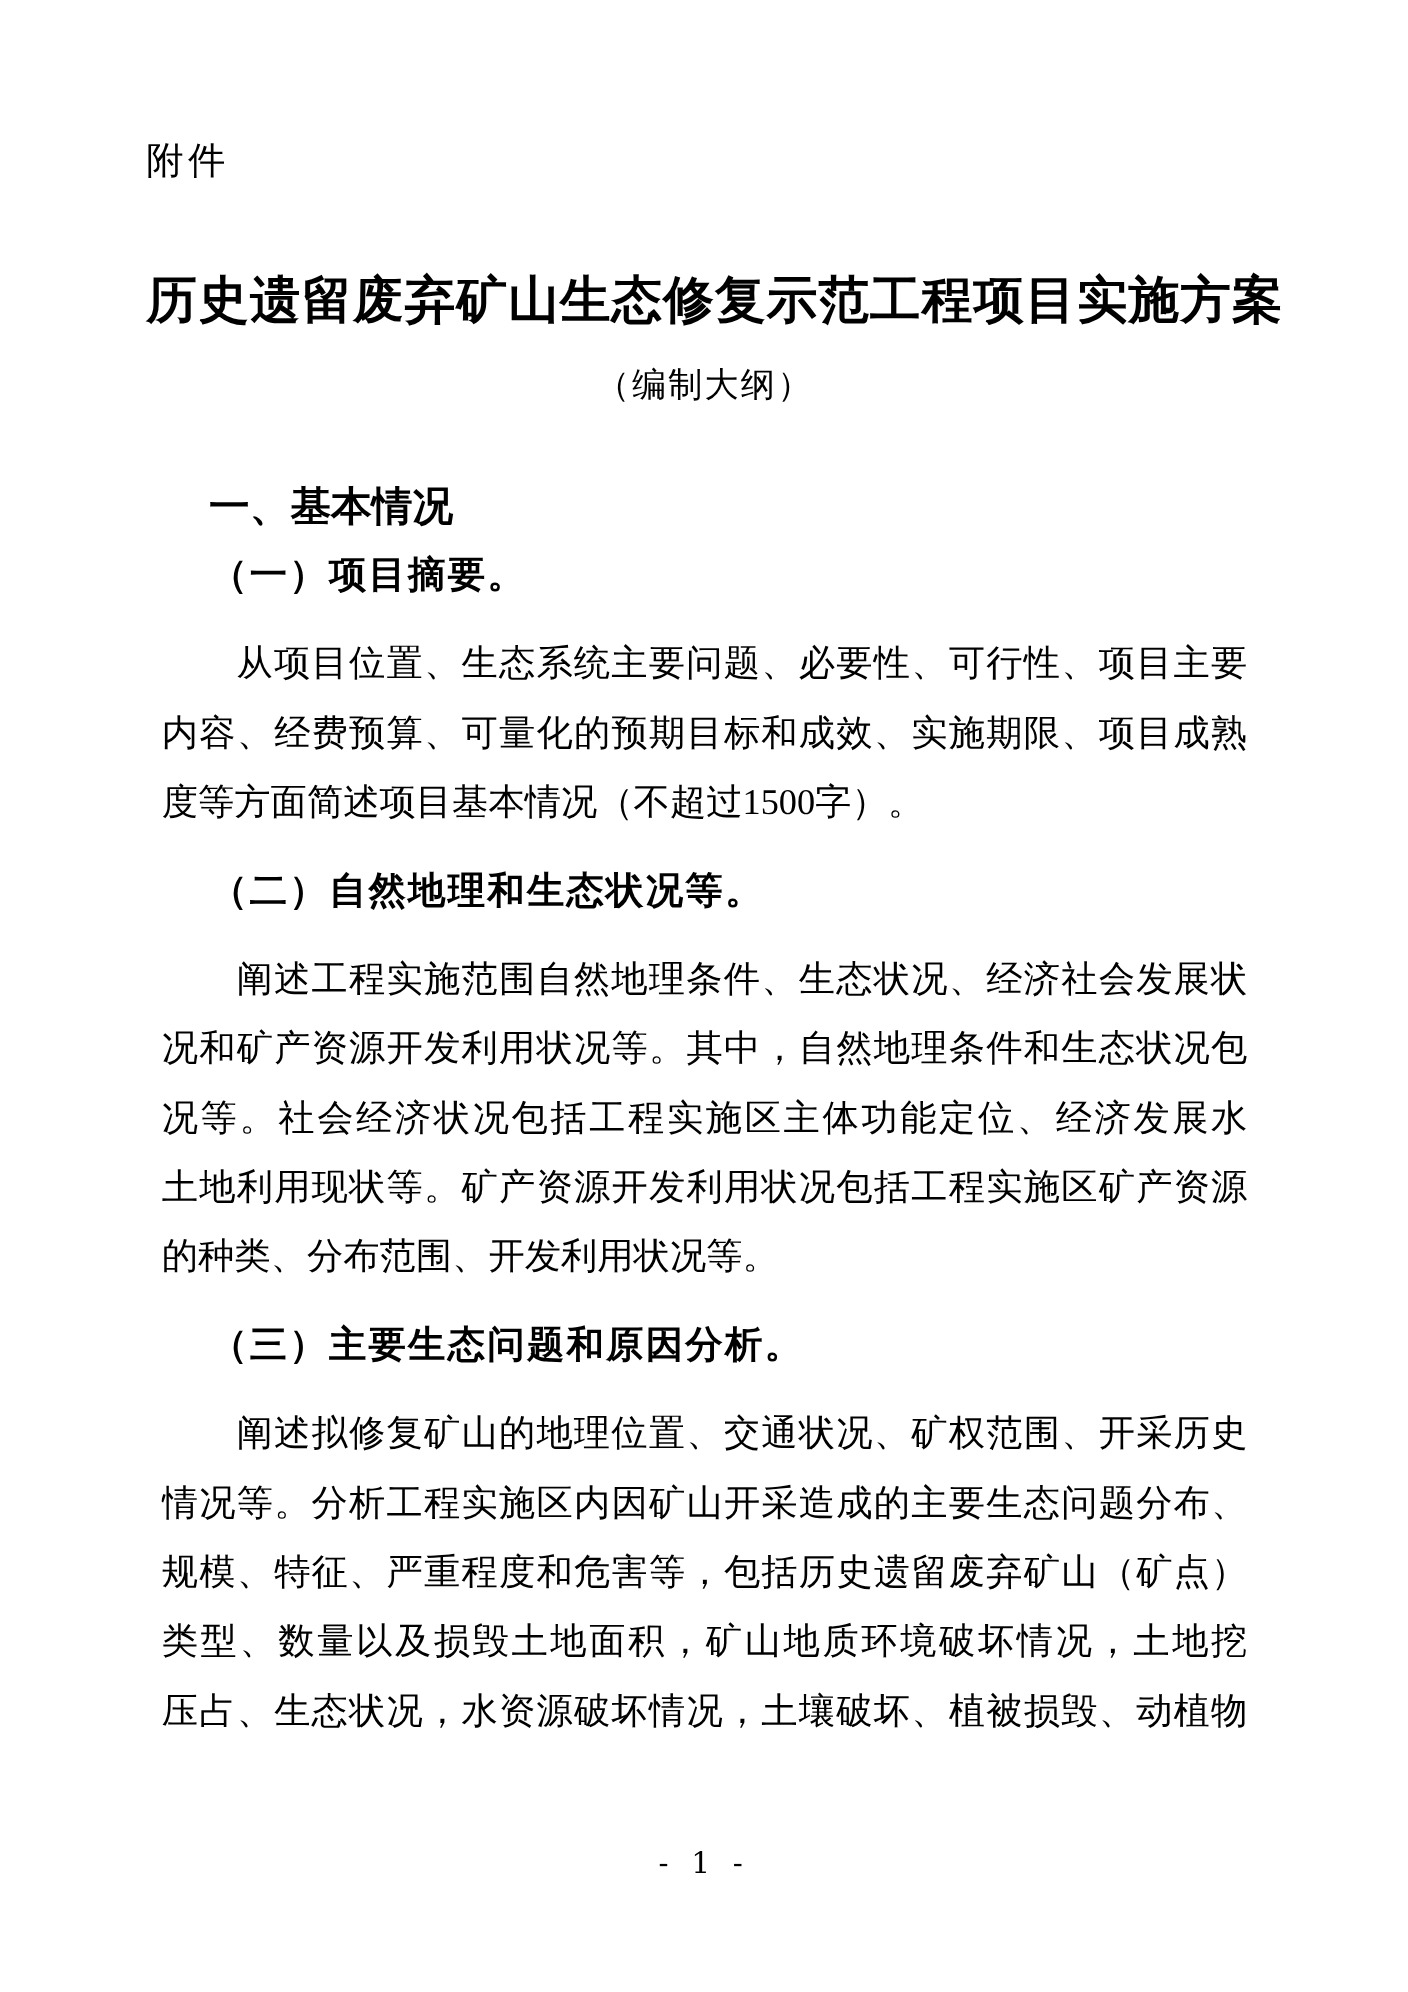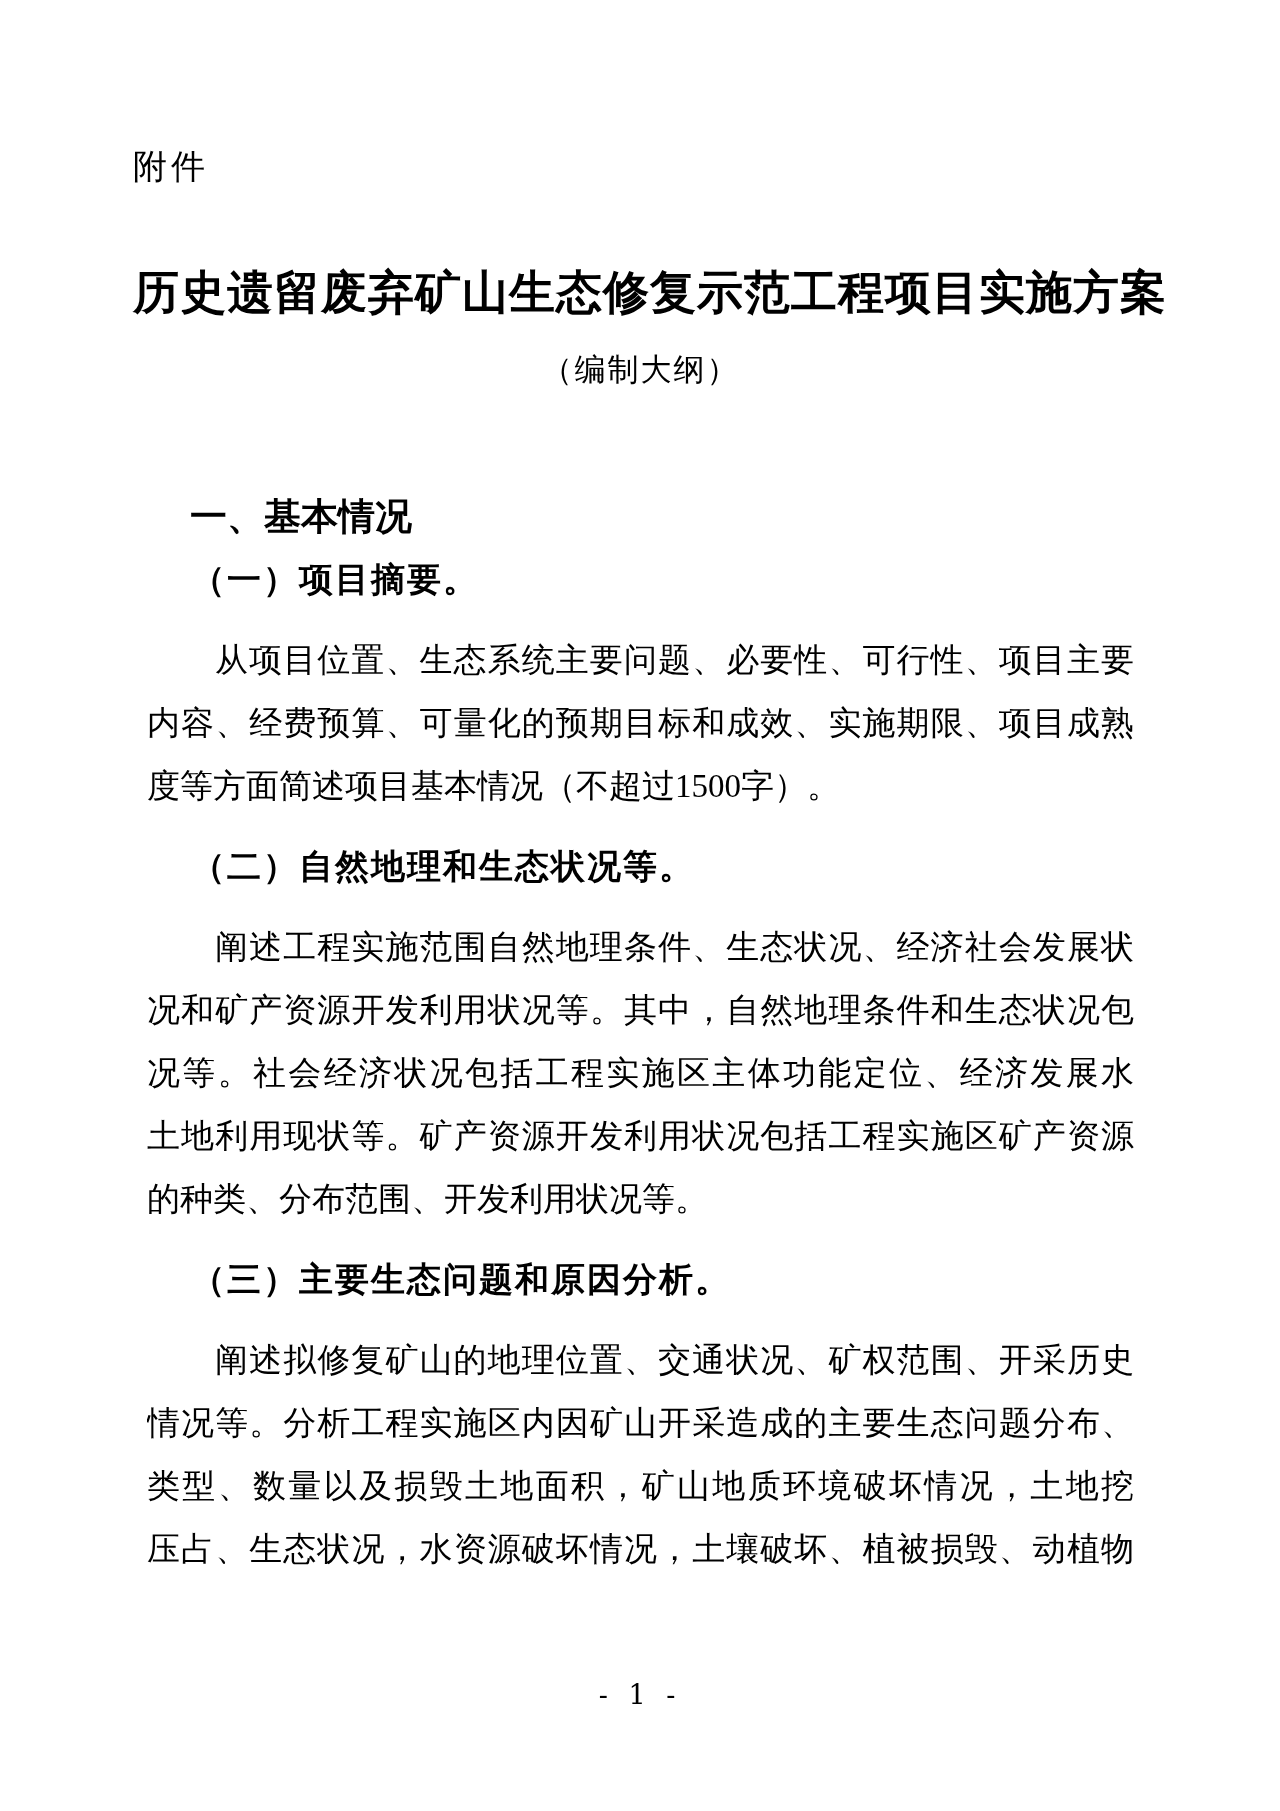--- a/index.html
+++ b/index.html
@@ -18,42 +18,41 @@
   }
   .content {
     padding: 0 132px 0 133px;
   }
   .attachment {
     padding-top: 126px;
     font-family: "Liberation Serif", serif;
     font-size: 34px;
     line-height: 42px;
     letter-spacing: 4px;
-    margin-top: 20px;
   }
   .doc-title {
     margin-top: 76px;
     font-family: "Liberation Sans", sans-serif;
     font-weight: bold;
     font-size: 46px;
     line-height: 56px;
     text-align: center;
     letter-spacing: 1px;
     white-space: nowrap;
   }
   .doc-subtitle {
     margin-top: 27px;
     font-family: "Liberation Serif", serif;
     font-size: 31px;
     line-height: 46px;
     text-align: center;
     letter-spacing: 2px;
   }
   .section-heading {
-    margin-top: 100px;
+    margin-top: 64px;
     padding-left: 57px;
     font-family: Liberation Sans, sans-serif;
     font-weight: bold;
     font-size: 37px;
     line-height: 48px;
   }
   .sub-heading {
     margin-top: 4px;
     padding-left: 58px;
     height: 70px;
@@ -121,20 +120,21 @@
         <div class="body-line">况和矿产资源开发利用状况等。其中，自然地理条件和生态状况包</div>
         <div class="body-line">况等。社会经济状况包括工程实施区主体功能定位、经济发展水平、</div>
         <div class="body-line">土地利用现状等。矿产资源开发利用状况包括工程实施区矿产资源</div>
         <div class="body-line para-end">的种类、分布范围、开发利用状况等。</div>
       </div>
 
     <div class="sub-heading">（三）主要生态问题和原因分析。</div>
     <div class="paragraph">
         <div class="body-line indent">阐述拟修复矿山的地理位置、交通状况、矿权范围、开采历史</div>
         <div class="body-line">情况等。分析工程实施区内因矿山开采造成的主要生态问题分布、</div>
+        <div class="body-line">规模、特征、严重程度和危害等，包括历史遗留废弃矿山（矿点）</div>
         <div class="body-line">类型、数量以及损毁土地面积，矿山地质环境破坏情况，土地挖损、</div>
         <div class="body-line">压占、生态状况，水资源破坏情况，土壤破坏、植被损毁、动植物</div>
       </div>
 
   </div>
 
   <div class="page-footer">- 1 -</div>
 </div>
 
 </body></html>

